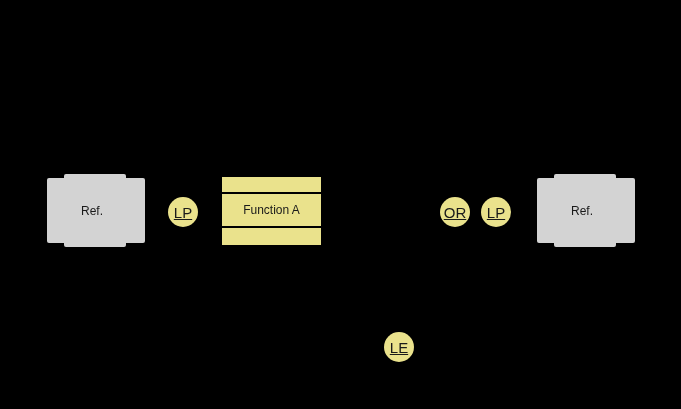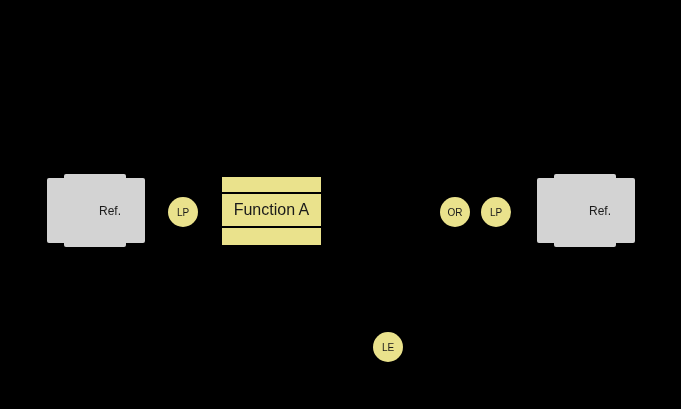--- a/index.html
+++ b/index.html
@@ -14,21 +14,20 @@
     background: #000000;
     overflow: hidden;
     font-family: "Liberation Sans", sans-serif;
   }
 
   
   .ref-block {
     position: absolute;
     width: 90px;
     height: 73px;
-    padding-left: 36px;
   }
   .ref-block .wide-rect {
     position: absolute;
     left: 0; top: 4px;
     width: 98px; height: 65px;
     background: #d3d3d3;
     border-radius: 2px;
   }
   .ref-block .tall-rect {
     position: absolute;
@@ -61,42 +60,43 @@
   .function-block .compartment {
     background: #eae28c;
   }
   .function-block .comp-top    { height: 15px; }
   .function-block .comp-middle {
     flex: 1;
     margin: 2px 0;
     display: flex;
     align-items: center;
     justify-content: center;
-    font-size: 16px;
+    font-size: 12px;
     color: #1a1a1a;
     white-space: nowrap;
   }
   .function-block .comp-bottom { height: 17px; }
 
   
   .node-circle {
     position: absolute;
     width: 30px; height: 30px;
     border-radius: 50%;
     background: #eae28c;
     display: flex;
     align-items: center;
     justify-content: center;
-    font-size: 10px;
+    font-size: 15px;
     color: #1a1a1a;
+    text-decoration: underline;
   }
   #lp-left  { left: 168px; top: 197px; }
   #or-node  { left: 440px; top: 197px; }
   #lp-right { left: 481px; top: 197px; }
-  #le-node  { left: 373px; top: 332px; }
+  #le-node  { left: 384px; top: 332px; }
 </style>
 </head>
 <body>
 
 <div id="canvas">
 
   <div id="ref-left" class="ref-block">
     <div class="tall-rect"></div>
     <div class="wide-rect"></div>
     <div class="ref-label">Ref.</div>

